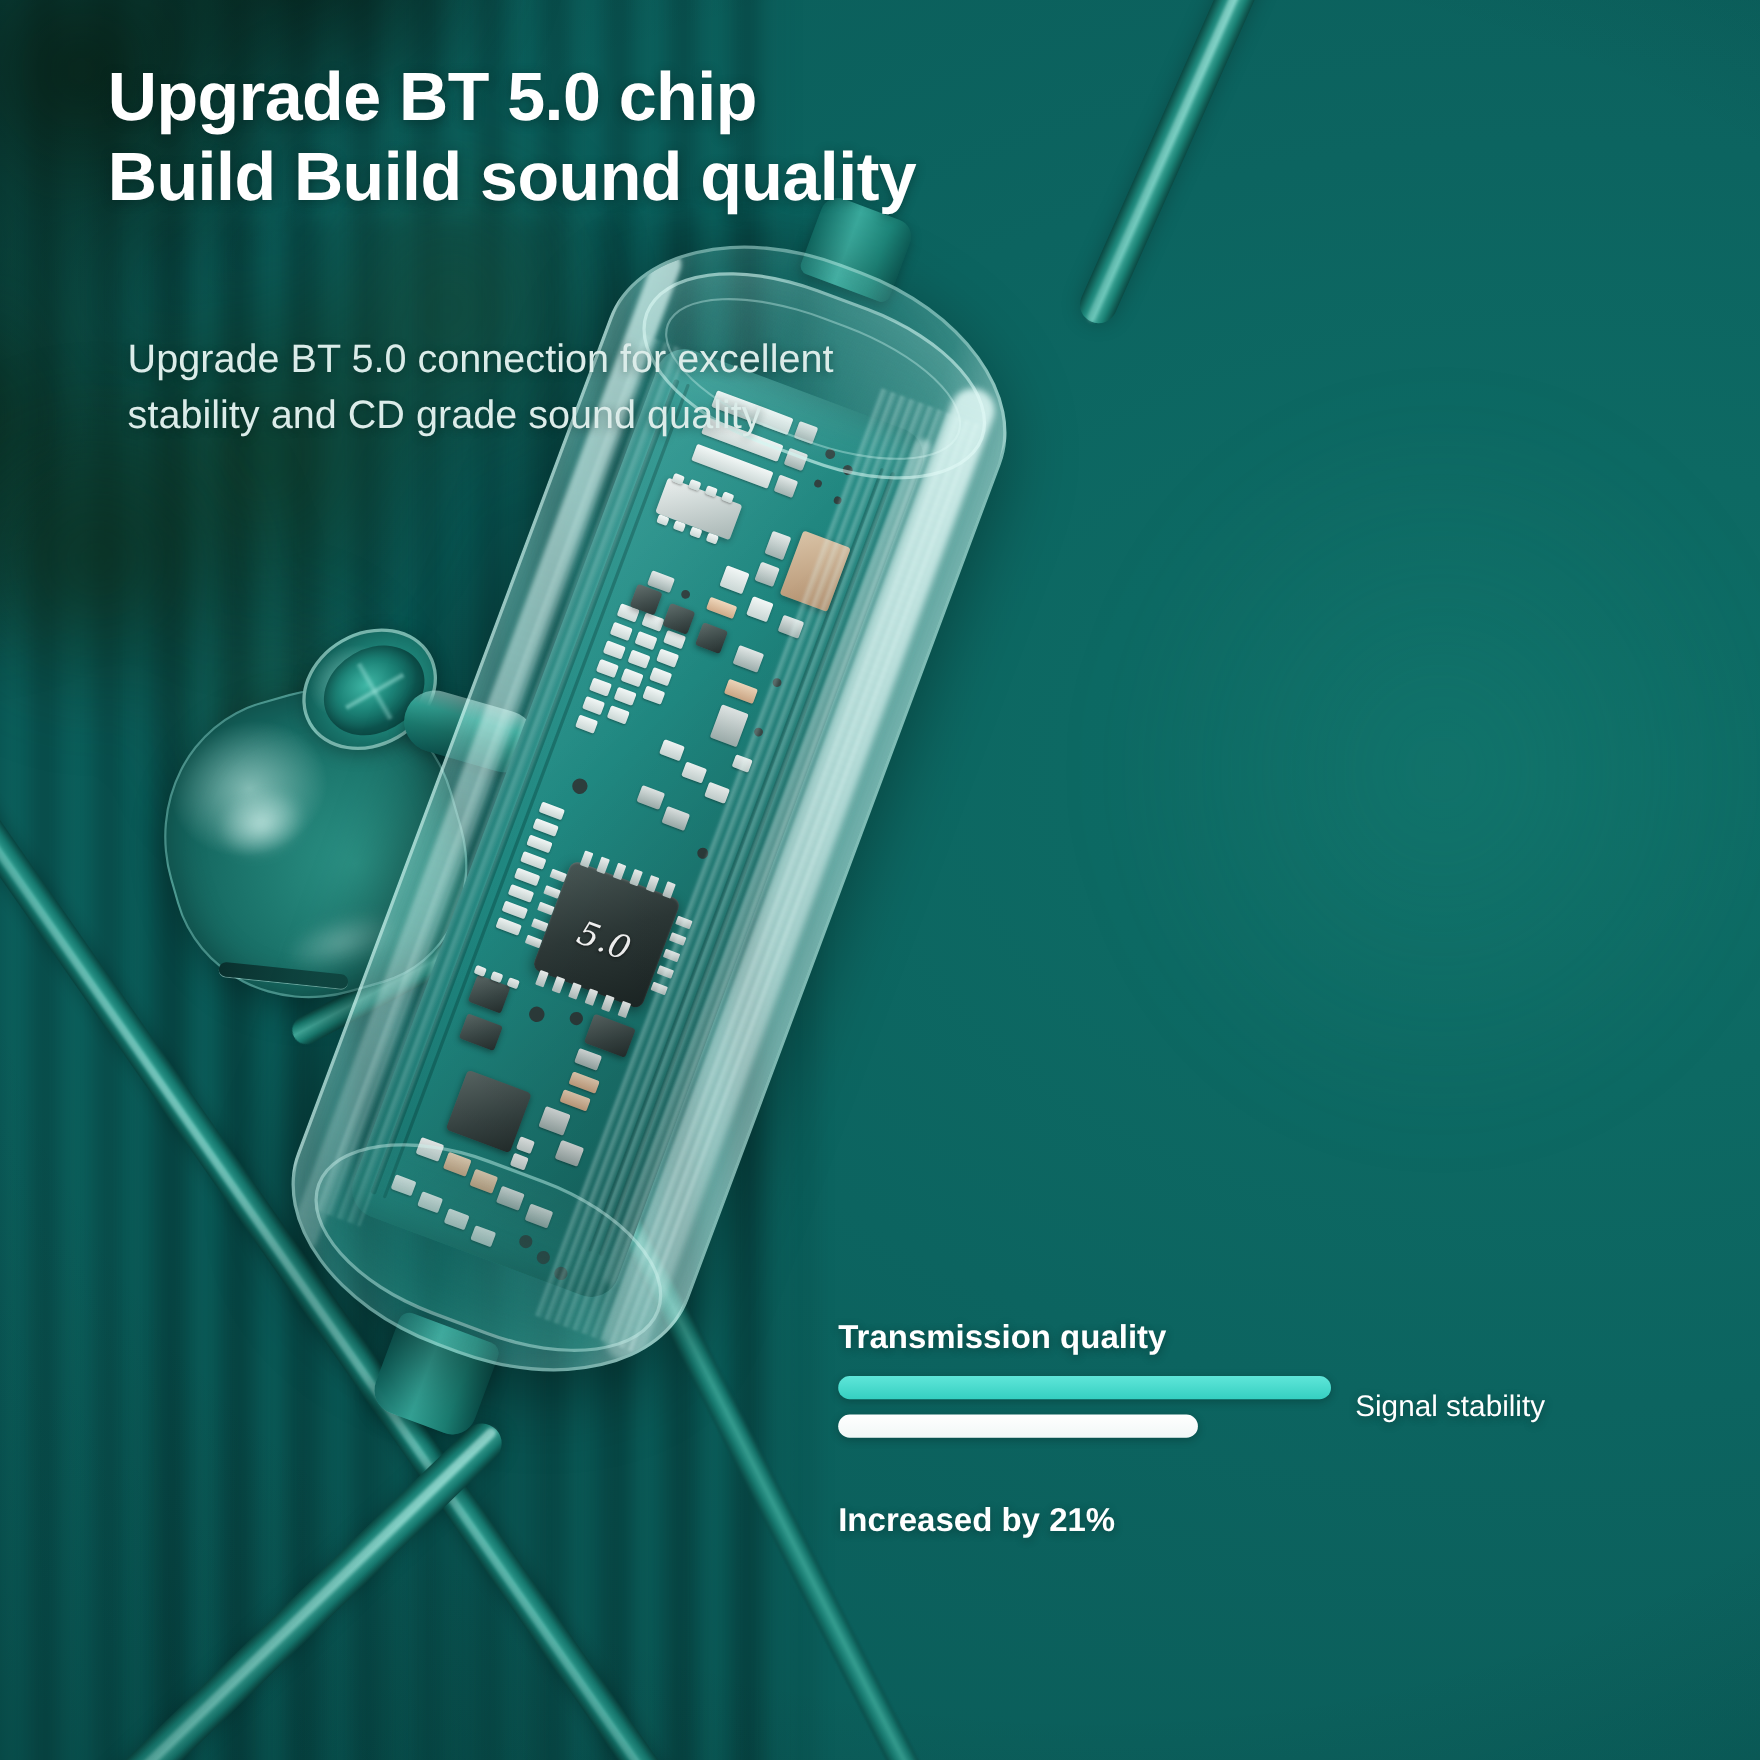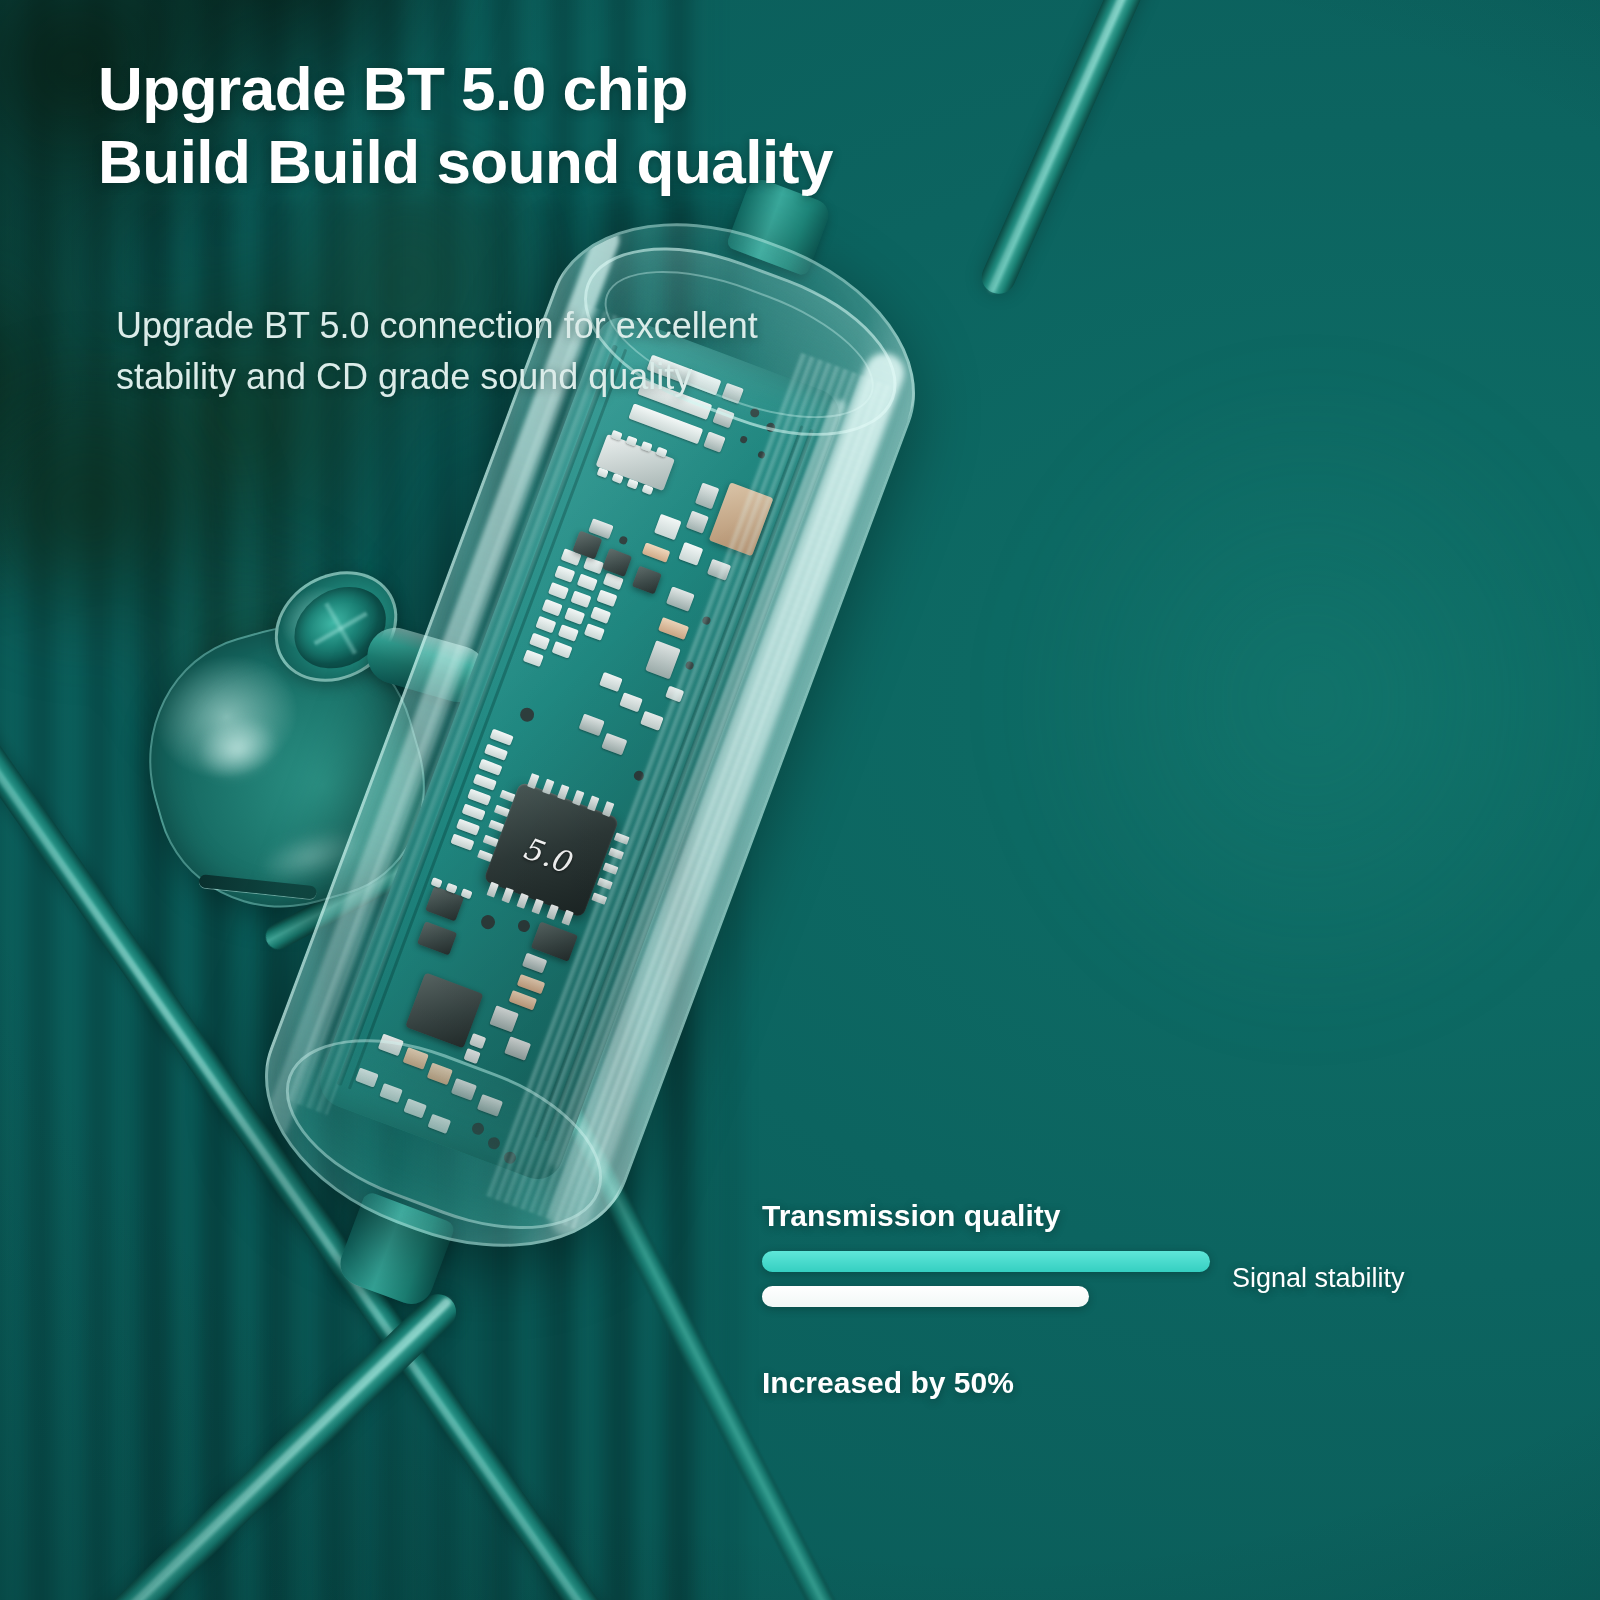--- a/index.html
+++ b/index.html
@@ -682,18 +682,18 @@
       <div class="bar-row">
         <div class="bar-track">
           <div class="bar bar-teal" style="width:100%"></div>
           <div class="bar bar-white" style="width:73%"></div>
         </div>
         <div class="bar-label">Signal stability</div>
       </div>
     </div>
 
     <div class="stat-group">
-      <div class="stat-title">Increased by 50%</div>
+      <div class="stat-title">Increased by 21%</div>
     </div>
 
   </div>
 
 </div>
 
 </body></html>

